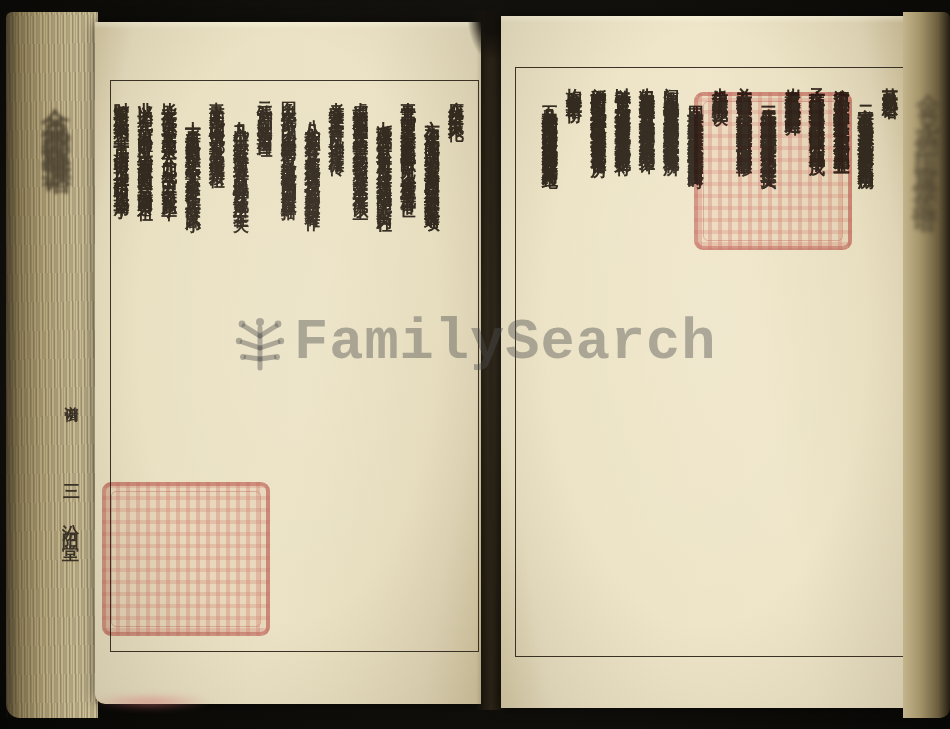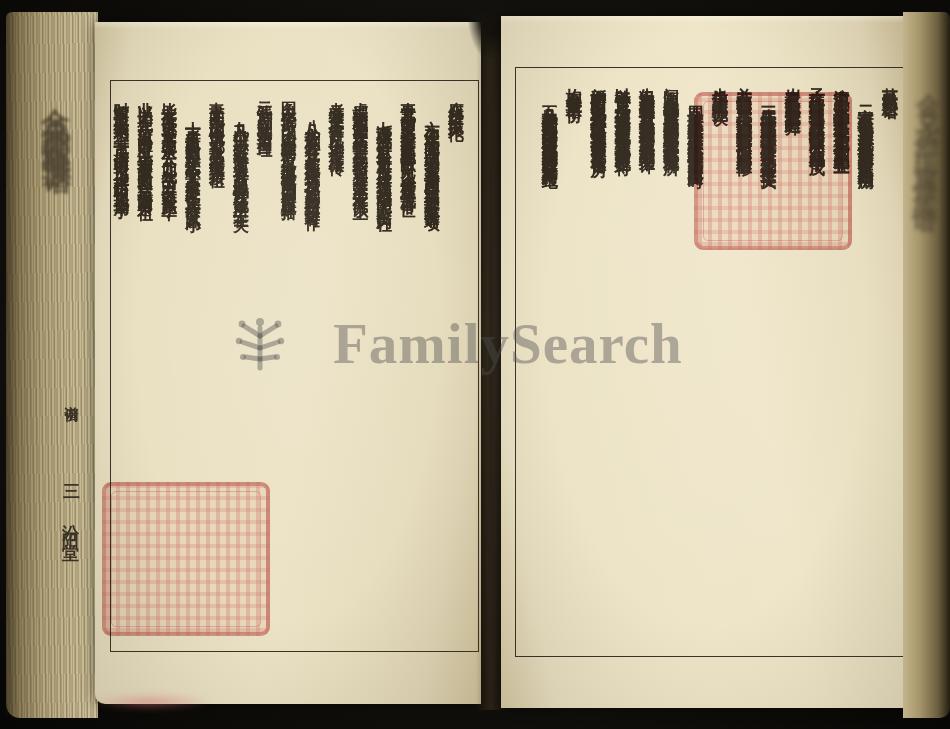--- a/index.html
+++ b/index.html
@@ -59,22 +59,22 @@
       repeating-linear-gradient(0deg, rgba(224,140,140,.26) 0 4px, rgba(0,0,0,0) 4px 12px),
       rgba(238,178,172,.16);}
   .seal .inner{position:absolute;inset:5px;border:1.5px solid rgba(206,118,118,.4);border-radius:5px;}
   #seal-right{left:694px;top:92px;width:150px;height:150px;}
   #seal-left{left:102px;top:482px;width:160px;height:146px;}
   #red-smudge{position:absolute;left:88px;top:694px;width:125px;height:16px;border-radius:50%;
     background:radial-gradient(ellipse, rgba(210,110,110,.55), rgba(210,110,110,0) 70%);filter:blur(3px);}
   
   #watermark{position:absolute;left:234px;top:314px;display:flex;align-items:center;gap:8px;
     color:rgba(78,78,78,.42);pointer-events:none;}
-  #watermark .wm-text{font-family:Liberation Serif, serif;font-weight:700;
-    font-size:57px;letter-spacing:1px;line-height:1;margin-left:39px;}
+  #watermark .wm-text{font-family:Liberation Mono, monospace;font-weight:700;
+    font-size:57px;letter-spacing:1px;line-height:1;}
   #watermark svg{opacity:.9;}
   
   .top-edge{position:absolute;left:0;top:0;right:0;height:7px;
     background:linear-gradient(180deg, rgba(255,250,230,.55), rgba(255,250,230,0));}
 </style>
 </head>
 <body>
 
 <div id="photo">
 

